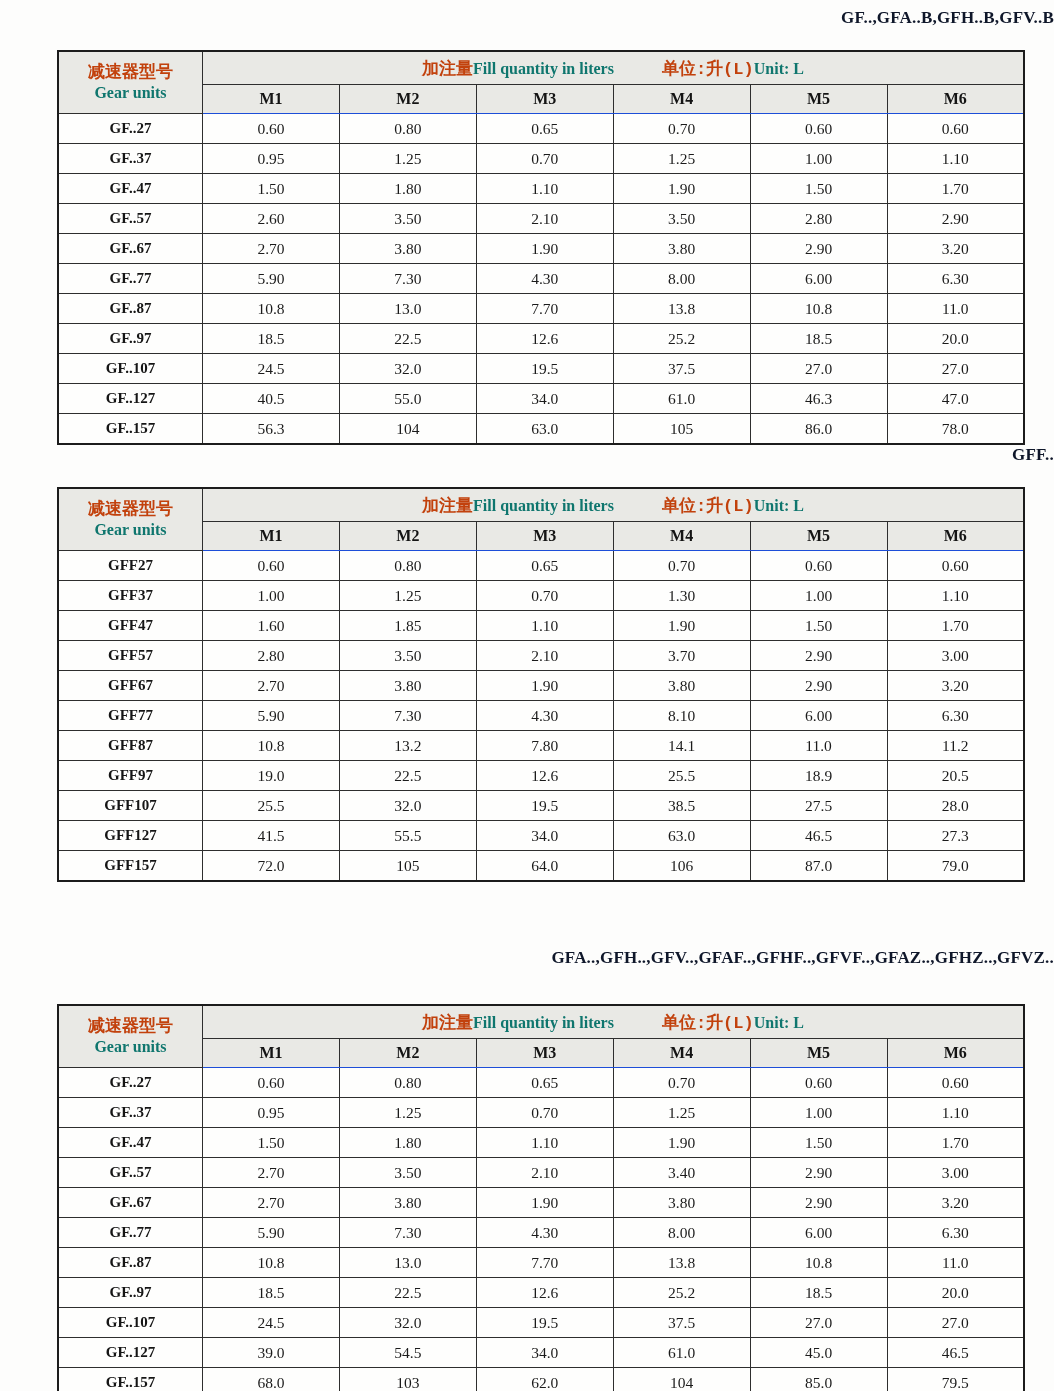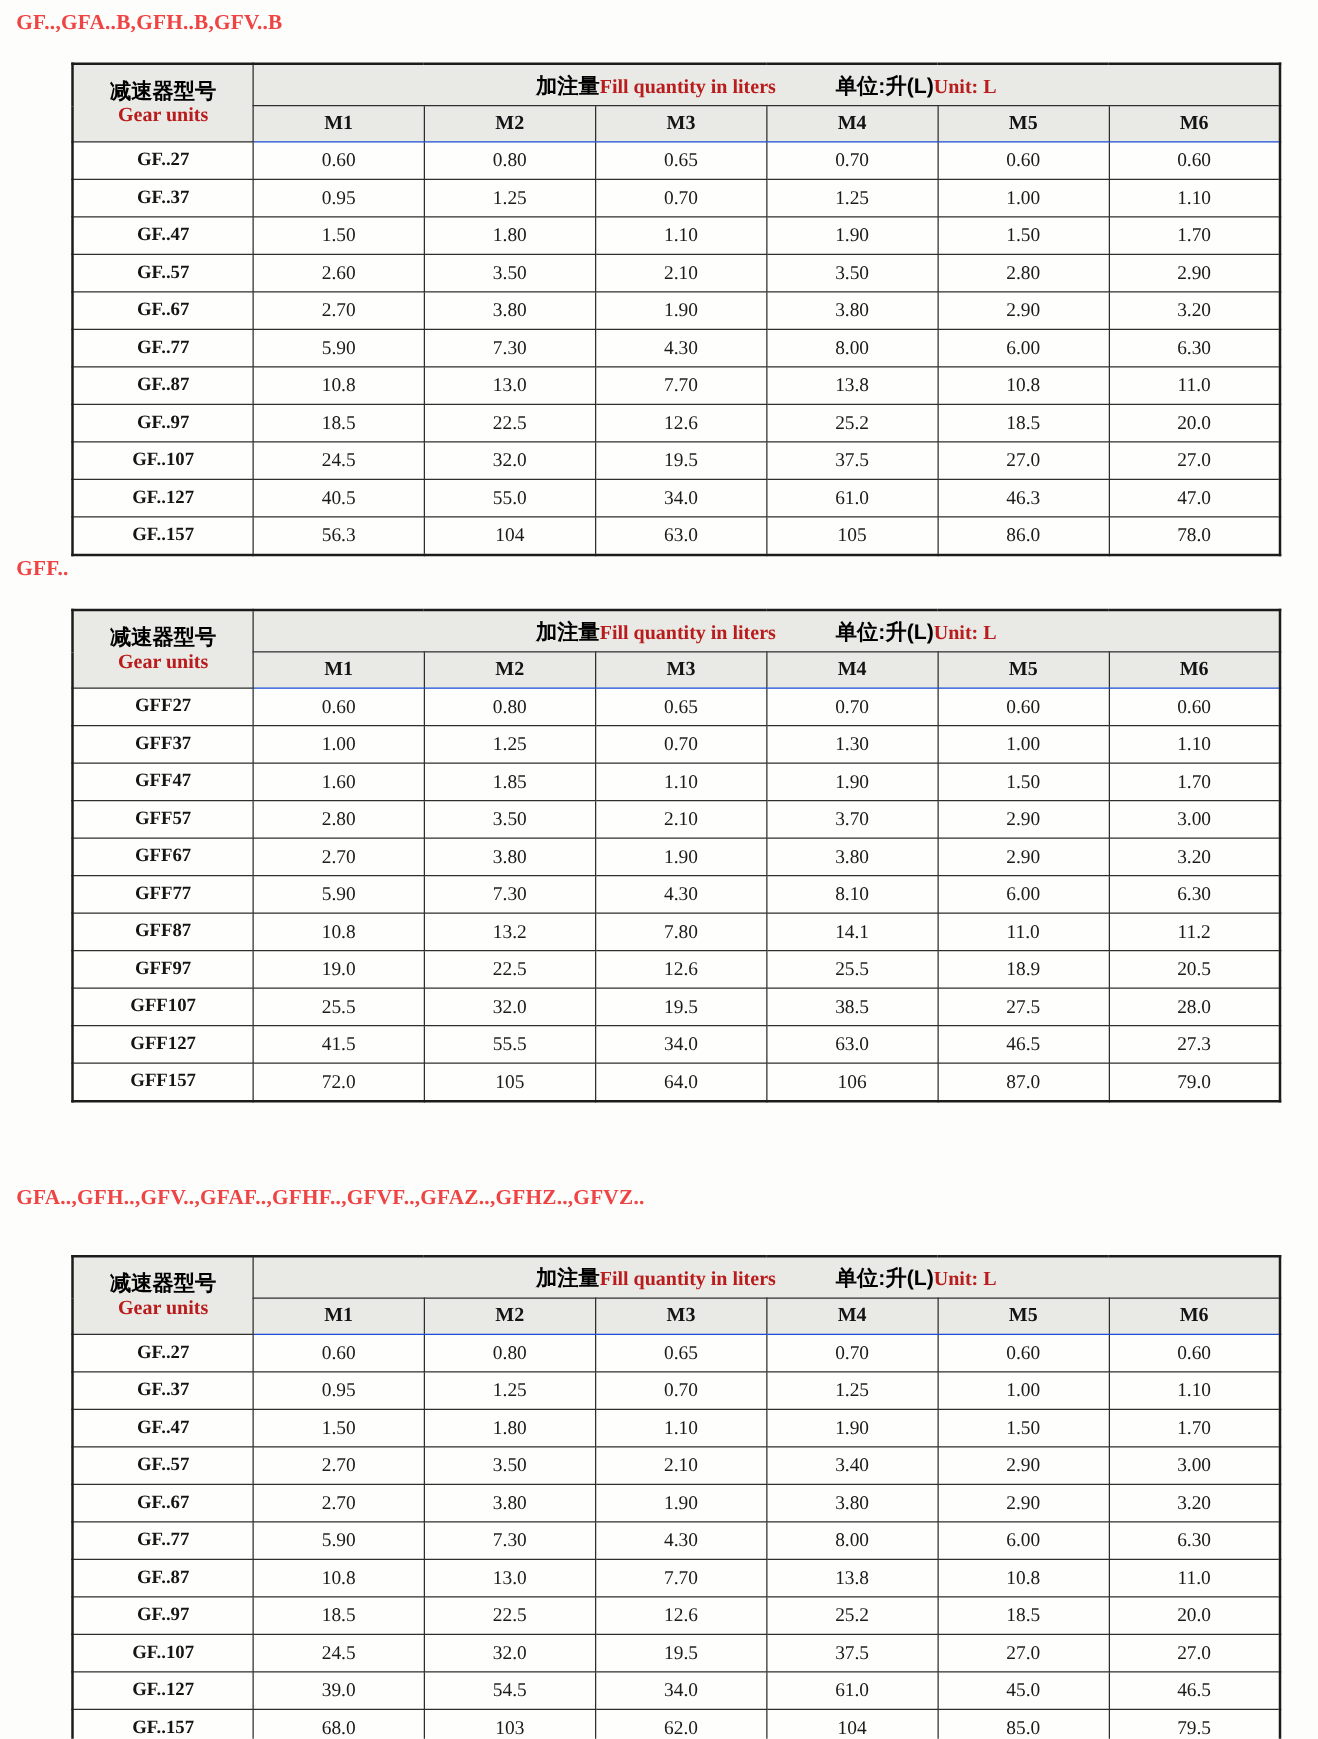--- a/index.html
+++ b/index.html
@@ -14,21 +14,22 @@
     color: #141414;
     overflow: hidden;
   }
   .section { margin: 0; }
   .heading {
     font-family: "Liberation Serif", serif;
     font-weight: bold;
     font-size: 17px;
     letter-spacing: 0.2px;
     margin: 0 0 0 13px;
-    color: #ef4444;
+    color: #0f172a;
+    text-align: right;
   }
   .sec-0 .heading { padding-top: 8px; }
   .sec-1 .heading { }
   .sec-2 .heading { padding-top: 66px; }
 
   table.fill-table {
     border-collapse: collapse;
     table-layout: fixed;
     width: 968px;
     margin: 22px 0 0 57px;
@@ -46,30 +47,30 @@
   table.fill-table thead th {
     background: #e9e9e5;
   }
   th.gear-units-header {
     width: 143px;
     text-align: center;
     line-height: 1.25;
     padding: 2px 0 3px 0;
   }
   .cn-text {
-    font-family: Liberation Sans, sans-serif;
+    font-family: Liberation Mono, monospace;
     font-weight: bold;
     font-size: 17px;
-    color: #000000;
+    color: #c2410c;
   }
   .en-text {
     font-family: "Liberation Serif", serif;
     font-weight: bold;
     font-size: 16px;
-    color: #b91c1c;
+    color: #0f766e;
   }
   th.fill-quantity-header {
     height: 32px;
   }
   .fill-header-inner {
     display: flex;
     justify-content: center;
     align-items: baseline;
   }
   .fill-header-inner .unit-cn { margin-left: 48px; }

